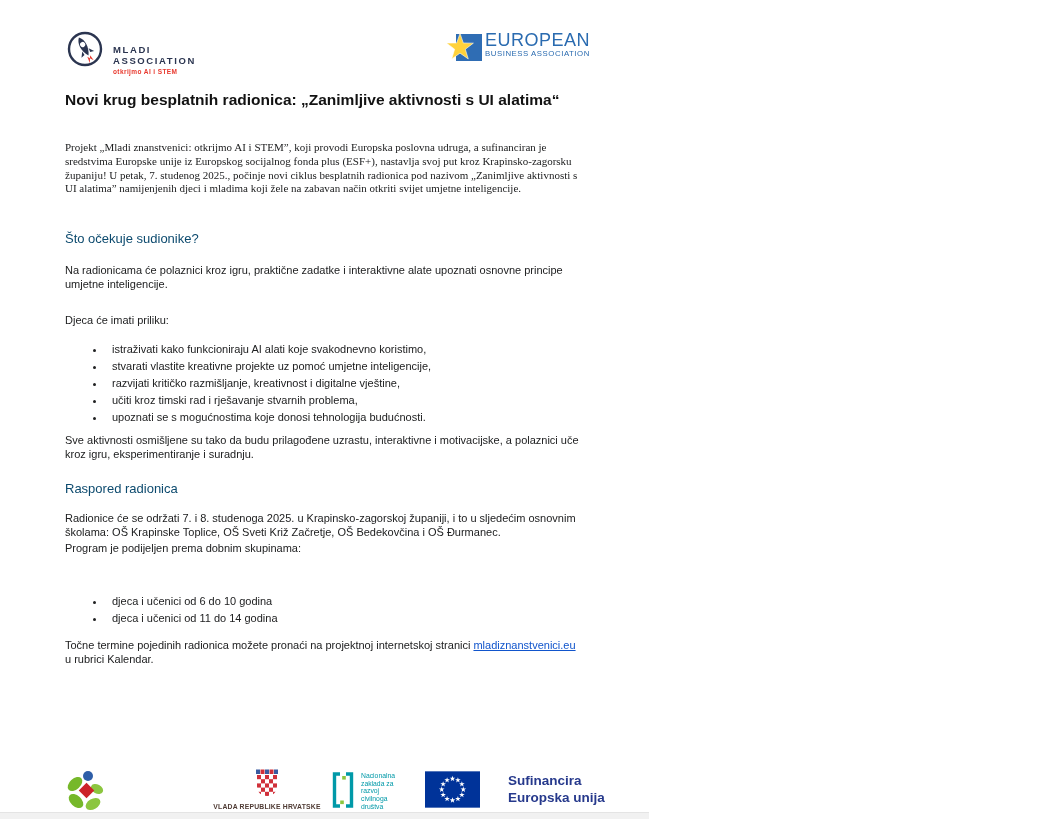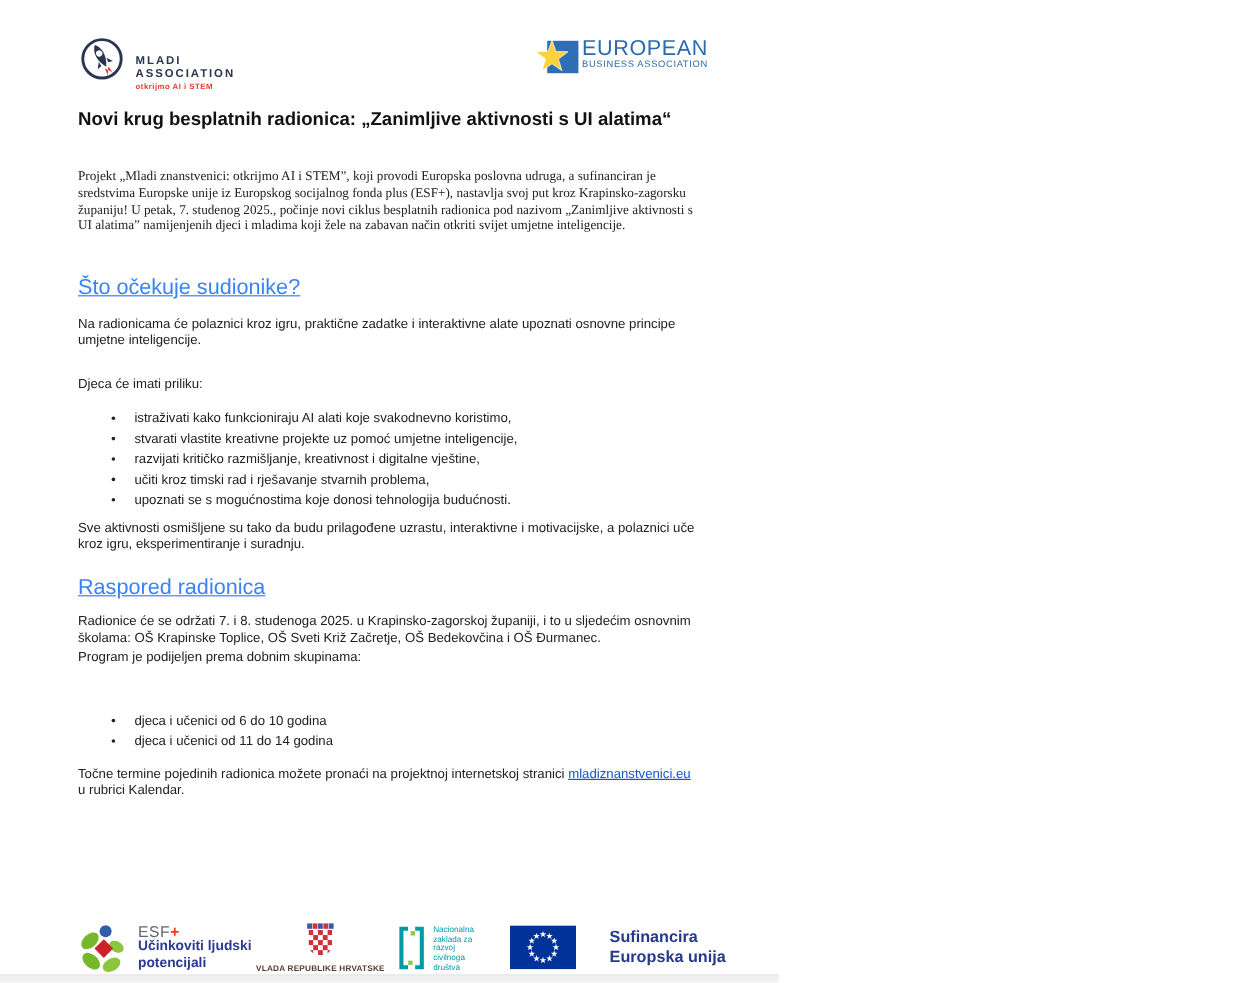--- a/index.html
+++ b/index.html
@@ -13,21 +13,21 @@
 
   .eba-logo { position:absolute; left:447px; top:31px; display:flex; align-items:flex-start; }
   .eba-text { margin-left:2px; }
   .eba-text .l1 { color:#2a6bb0; font-size:18px; font-weight:400; letter-spacing:0.5px; line-height:18px; }
   .eba-text .l2 { color:#2a6bb0; font-size:7.8px; font-weight:400; letter-spacing:0.55px; line-height:9px; }
 
   
   .doc { position:absolute; left:65px; top:0; width:517px; color:#202122; }
   .blk { position:absolute; left:0; width:517px; }
   h1.title { font-size:15.5px; line-height:22.5px; font-weight:700; color:#121212; }
-  .h2 { font-size:18px; line-height:16px; font-weight:400; color:#3b82f6;text-decoration:underline; }
+  .h2 { font-size:13px; line-height:16px; font-weight:400; color:#0c4a6e; }
   p.body { font-size:11px; line-height:13.8px; }
   ul.blist { list-style:disc; padding-left:41px; font-size:11px; }
   ul.blist li { line-height:17px; padding-left:6px; }
   a.doclink { color:#1155cc; text-decoration:underline; cursor:pointer; }
 
   
   .footer { position:absolute; left:0; top:0; width:649px; }
   .esf-block { position:absolute; left:64px; top:769px; display:flex; gap:7px; }
   .esf-text { padding-top:1px; }
   .esf-brand { font-size:13px; line-height:13px; font-weight:400; color:#63666a; letter-spacing:0.5px; }
@@ -152,25 +152,20 @@
     <div class="esf-block">
       <span>
         <svg width="44" height="44" viewBox="0 0 44 44">
           <circle cx="24" cy="7" r="5" fill="#2e5ea8"></circle>
           <ellipse cx="11" cy="15" rx="8.5" ry="5.5" fill="#76b82a" transform="rotate(-42 11 15)"></ellipse>
           <ellipse cx="12" cy="32" rx="8.5" ry="5.5" fill="#76b82a" transform="rotate(42 12 32)"></ellipse>
           <ellipse cx="29" cy="35" rx="8" ry="5.2" fill="#8cc63f" transform="rotate(-30 29 35)"></ellipse>
           <ellipse cx="33" cy="20" rx="6.5" ry="4.5" fill="#8cc63f" transform="rotate(28 33 20)"></ellipse>
           <rect x="17" y="16" width="11" height="11" fill="#cc2229" transform="rotate(45 22.5 21.5)"></rect>
         </svg>
-      </span>
-      <span class="esf-text">
-        <div class="esf-brand"><span>ESF</span><span class="plus">+</span></div>
-        <div class="esf-sub">Učinkoviti ljudski</div>
-        <div class="esf-sub">potencijali</div>
       </span>
     </div>
 
     <div class="gov-block">
       <span class="gov-coat">
         <svg width="24" height="28" viewBox="0 0 24 28">
           <g>
             <rect x="1" y="0.5" width="4" height="4.5" fill="#3a5ba0"></rect>
             <rect x="5.5" y="0.5" width="4" height="4.5" fill="#d0303a"></rect>
             <rect x="10" y="0.5" width="4" height="4.5" fill="#3a5ba0"></rect>

